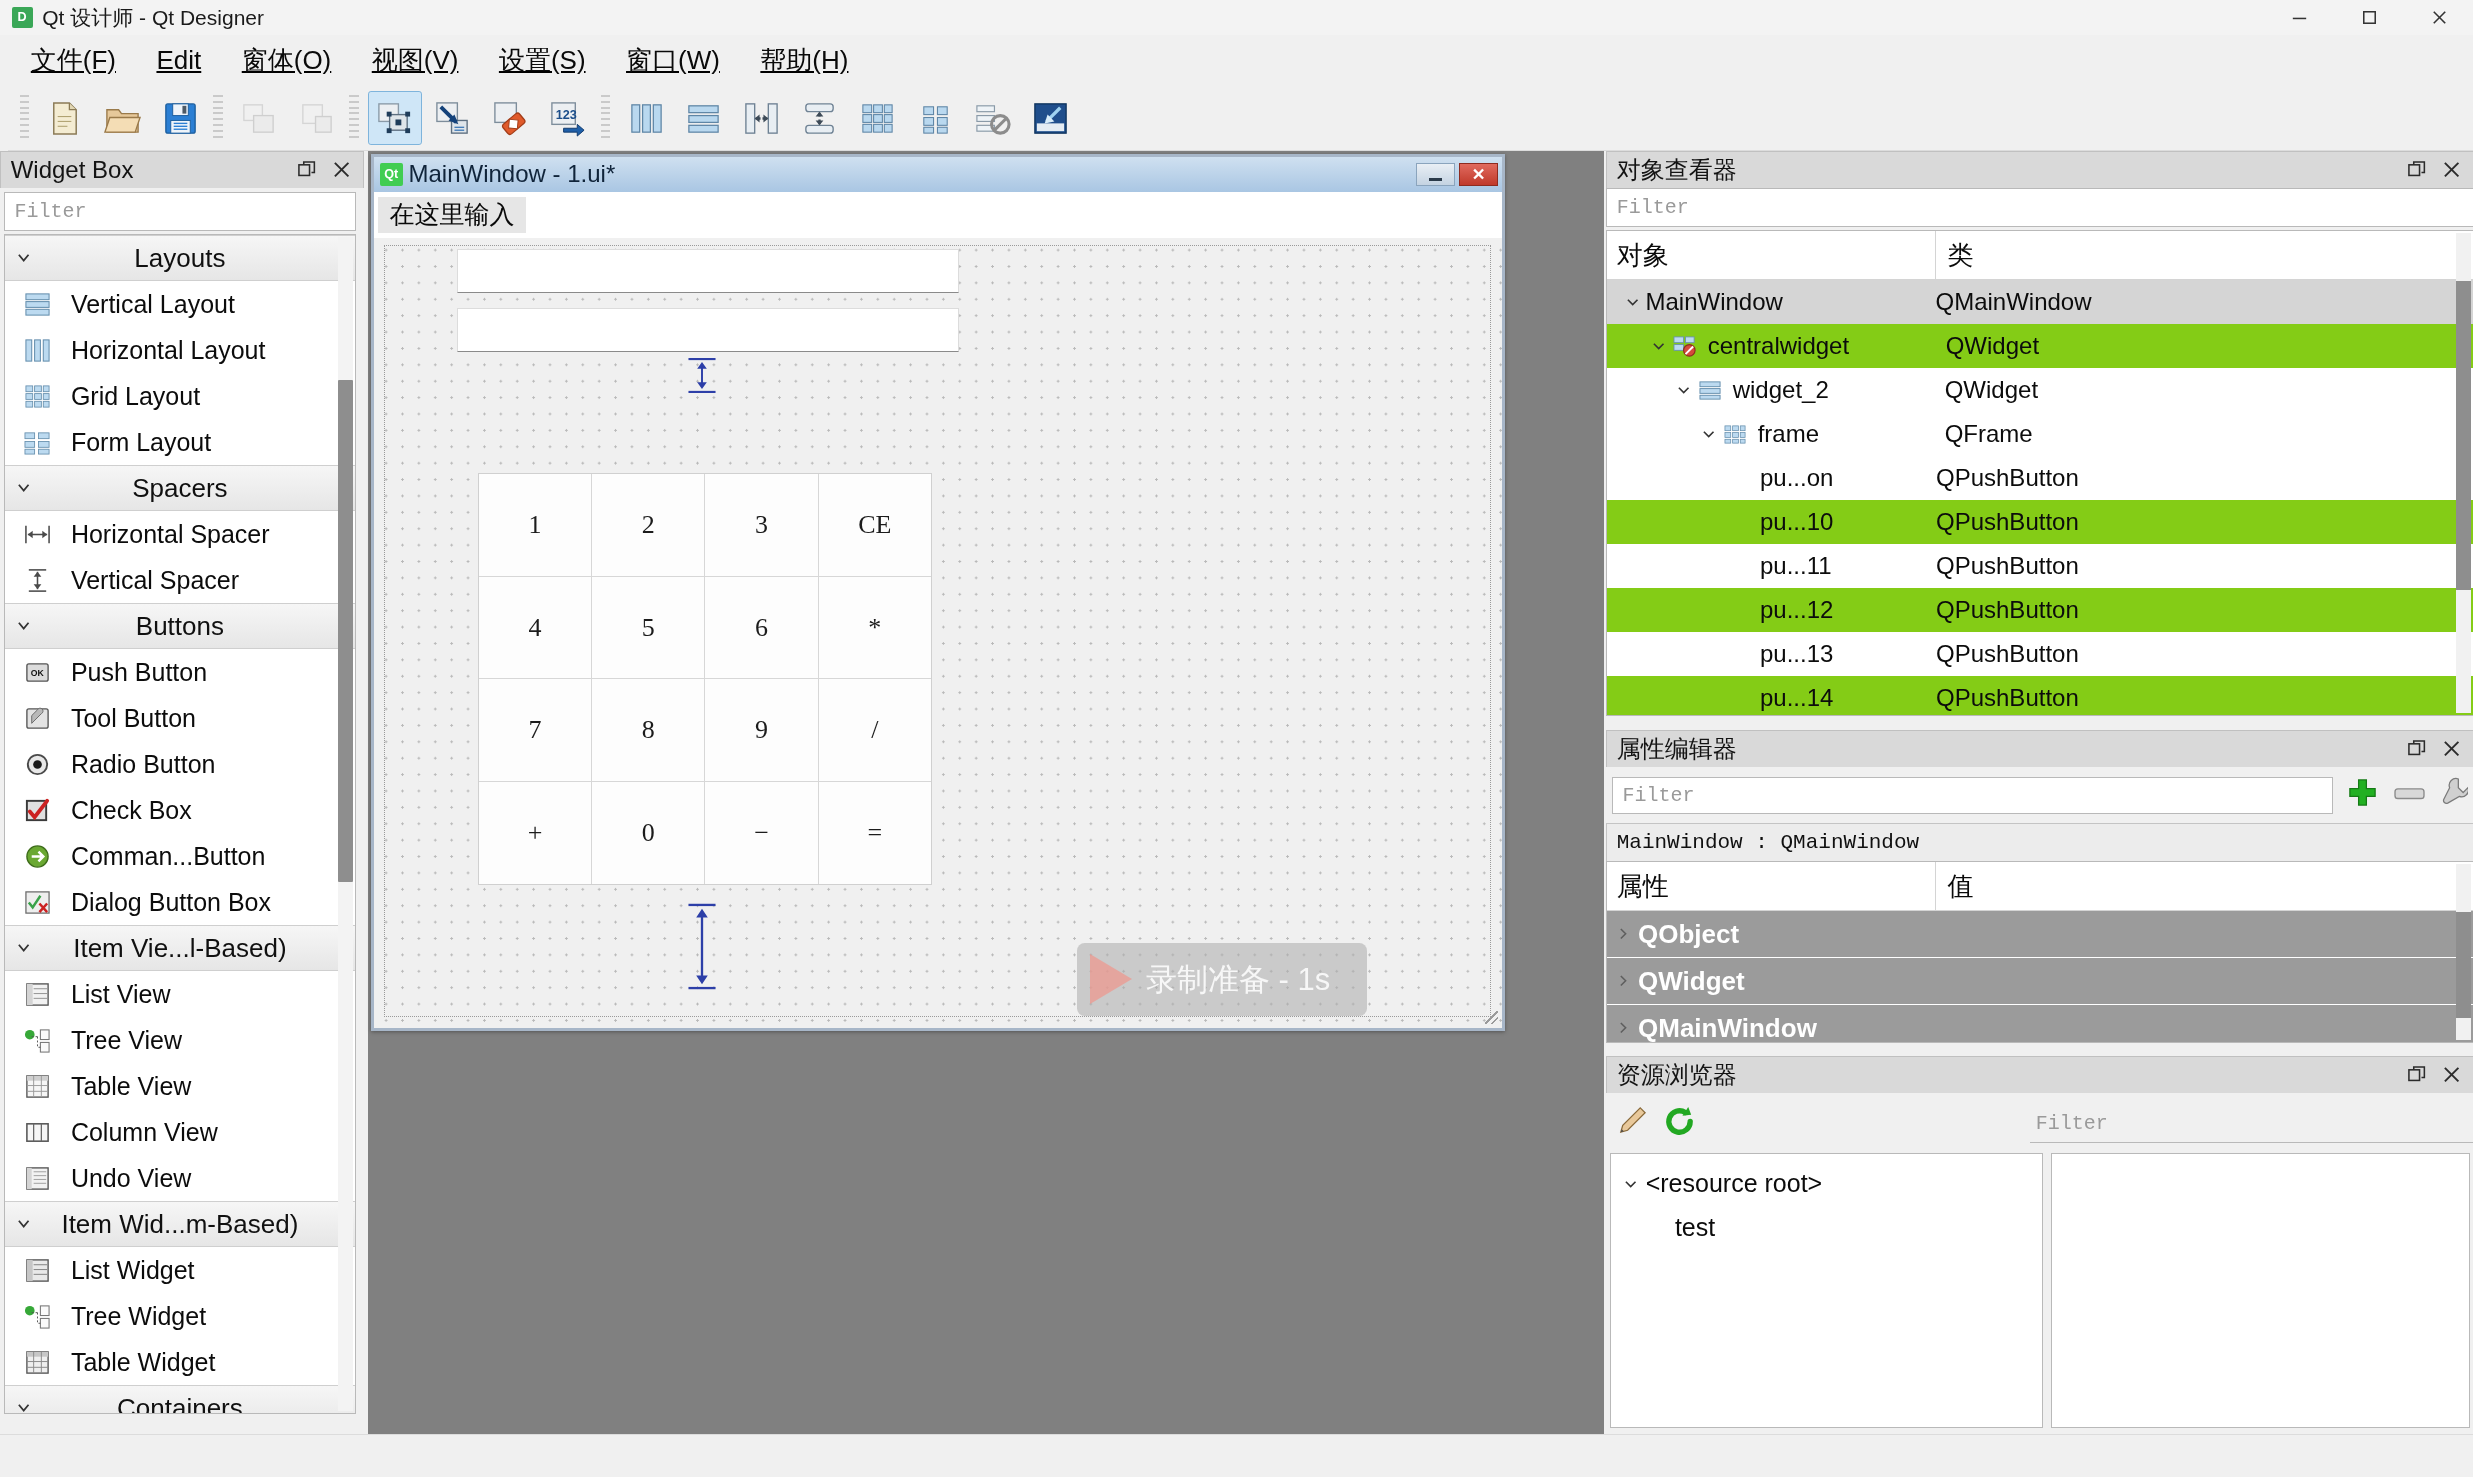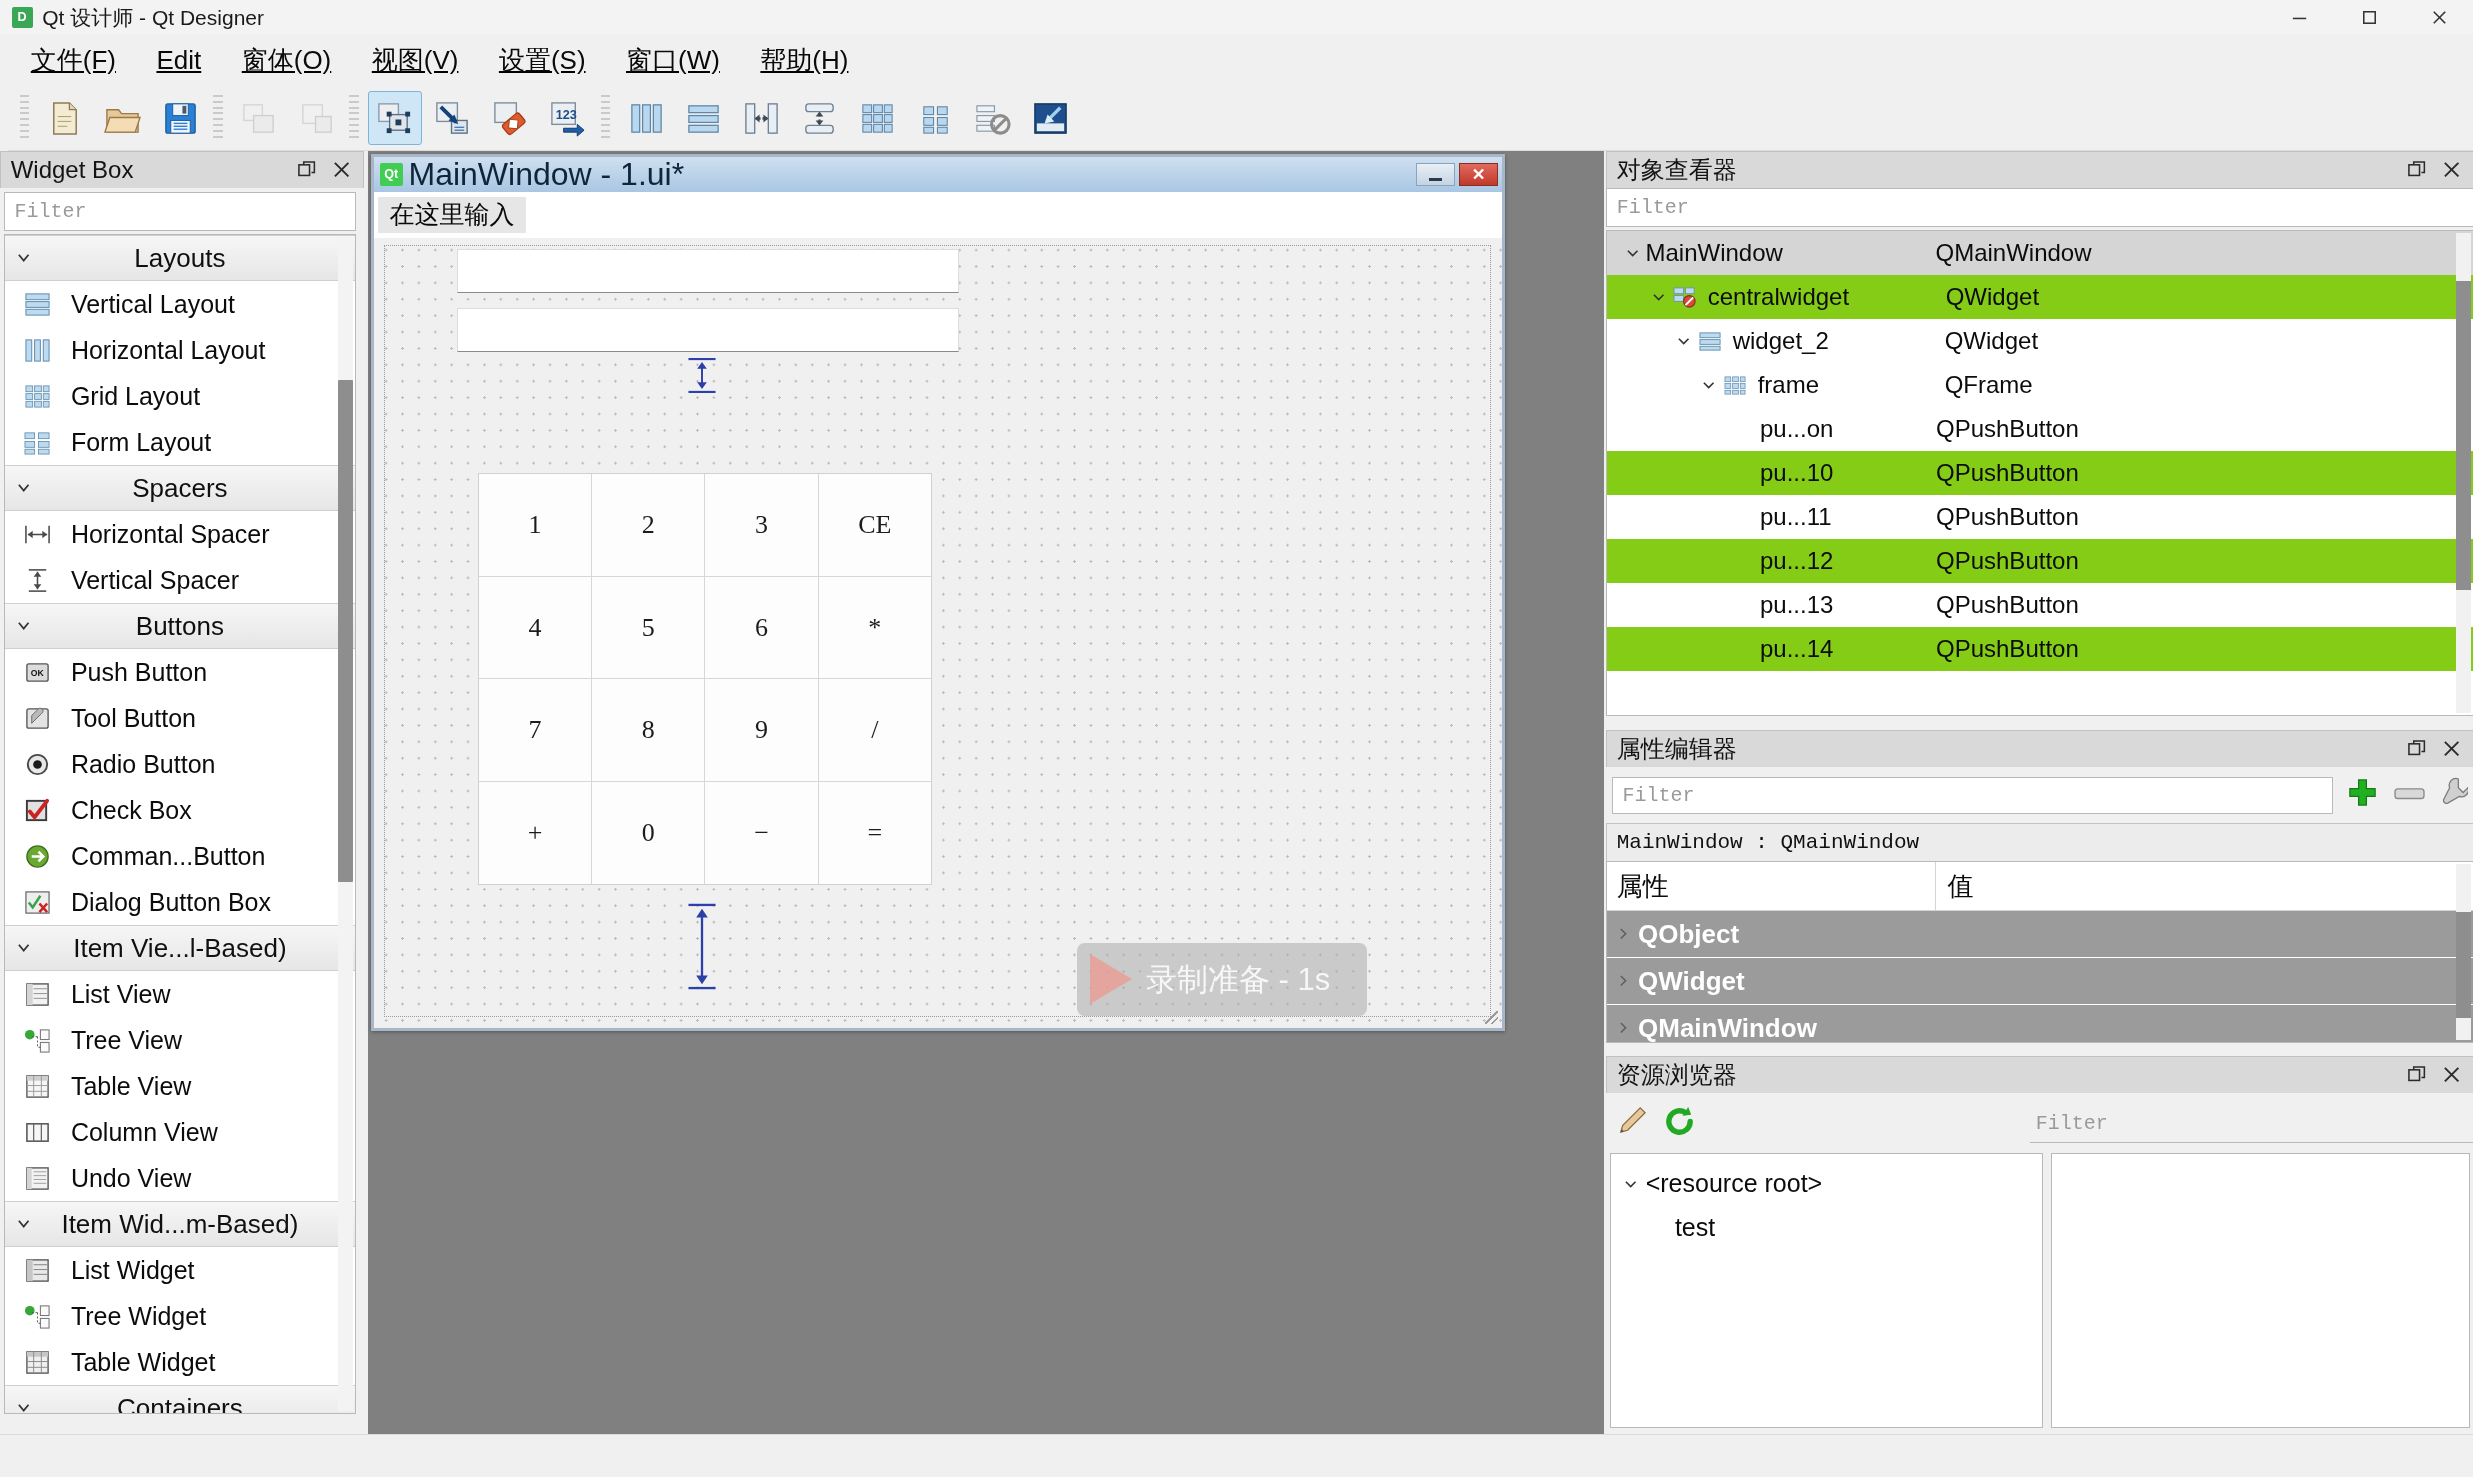--- a/index.html
+++ b/index.html
@@ -111,21 +111,21 @@
   }
   .fw-title{
     height:35px;
     background:linear-gradient(to bottom,#cfe0f0,#a9c6e3);
     display:flex;align-items:center;padding-left:5.8px;box-sizing:border-box;
   }
   .fw-qt{
     width:23px;height:23px;background:#41cd52;border-radius:1.9px;margin-right:5.8px;
     display:flex;align-items:center;justify-content:center;color:#fff;font-size:12.6px;font-weight:bold;line-height:1;
   }
-  .fw-title .tt{font-size:32px;color:#10243a;white-space:nowrap;line-height:1;}
+  .fw-title .tt{font-size:24px;color:#10243a;white-space:nowrap;line-height:1;}
   .fw-wbtns{margin-left:auto;display:flex;gap:3.9px;padding-right:3.9px;}
   .fw-min{width:39px;height:23px;background:linear-gradient(to bottom,#e9eff5,#c4d3e2);border:1px solid #8aa4bd;
           display:flex;align-items:end;justify-content:center;box-sizing:border-box;}
   .fw-min i{display:block;width:13.5px;height:2.9px;background:#2a3a4a;margin-bottom:3.9px;}
   .fw-close{width:39px;height:23px;background:linear-gradient(to bottom,#e06a5e,#c0392b);border:1px solid #8e2b20;
             color:#fff;font-size:16.4px;font-weight:bold;display:flex;align-items:center;justify-content:center;box-sizing:border-box;line-height:1;}
   .fw-menubar{height:46px;background:#fff;display:flex;align-items:center;padding-left:3.9px;box-sizing:border-box;}
   .fw-typehere{
     background:#e6e6e6;padding:5.8px 11.6px;font-size:25px;color:#0a0a0a;white-space:nowrap;line-height:1;
   }
@@ -851,20 +851,25 @@
           <svg width="19.3" height="19.3" viewBox="0 0 20 20">
               <line x1="3" y1="3" x2="17" y2="17" stroke="#2b2b2b" stroke-width="2"></line>
               <line x1="17" y1="3" x2="3" y2="17" stroke="#2b2b2b" stroke-width="2"></line>
             </svg>
         </span>
       </span>
     </div>
     <div class="filterbox" style="position:absolute;left:0;top:37px;width:868px;">Filter</div>
 
     <div class="tree" style="left:0;top:79px;width:868px;height:486px;">
+      <div class="tree-head">
+        <span class="c1">对象</span>
+        <span class="sep"></span>
+        <span class="c2">类</span>
+      </div>
 
       <div class="tree-row sel">
         <span style="width:13.5px"></span>
         <span class="chev">
           <svg width="15.4" height="15.4" viewBox="0 0 16 16">
               <path d="M3 6 L8 11 L13 6" fill="none" stroke="#333" stroke-width="1.7"></path>
             </svg>
         </span>
         <span class="nm" style="width:290px">MainWindow</span>
         <span class="cls">QMainWindow</span>

